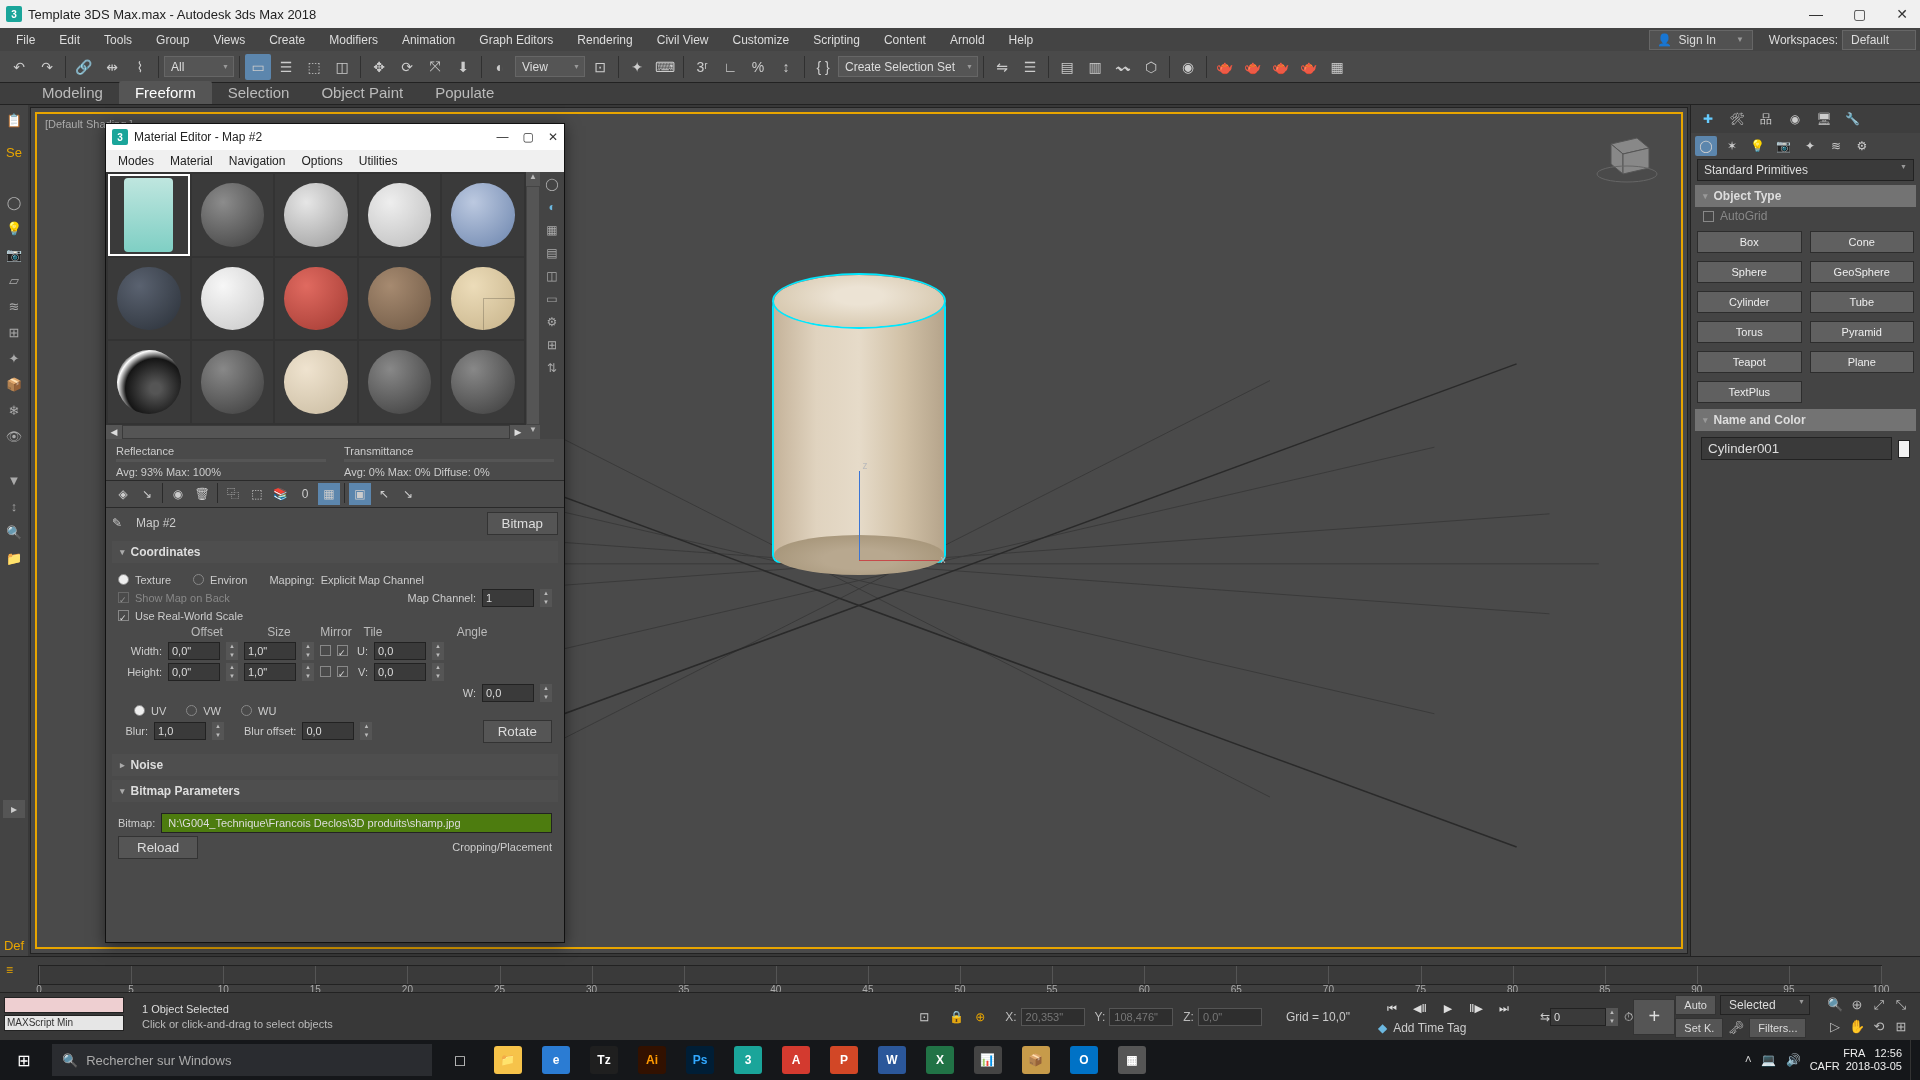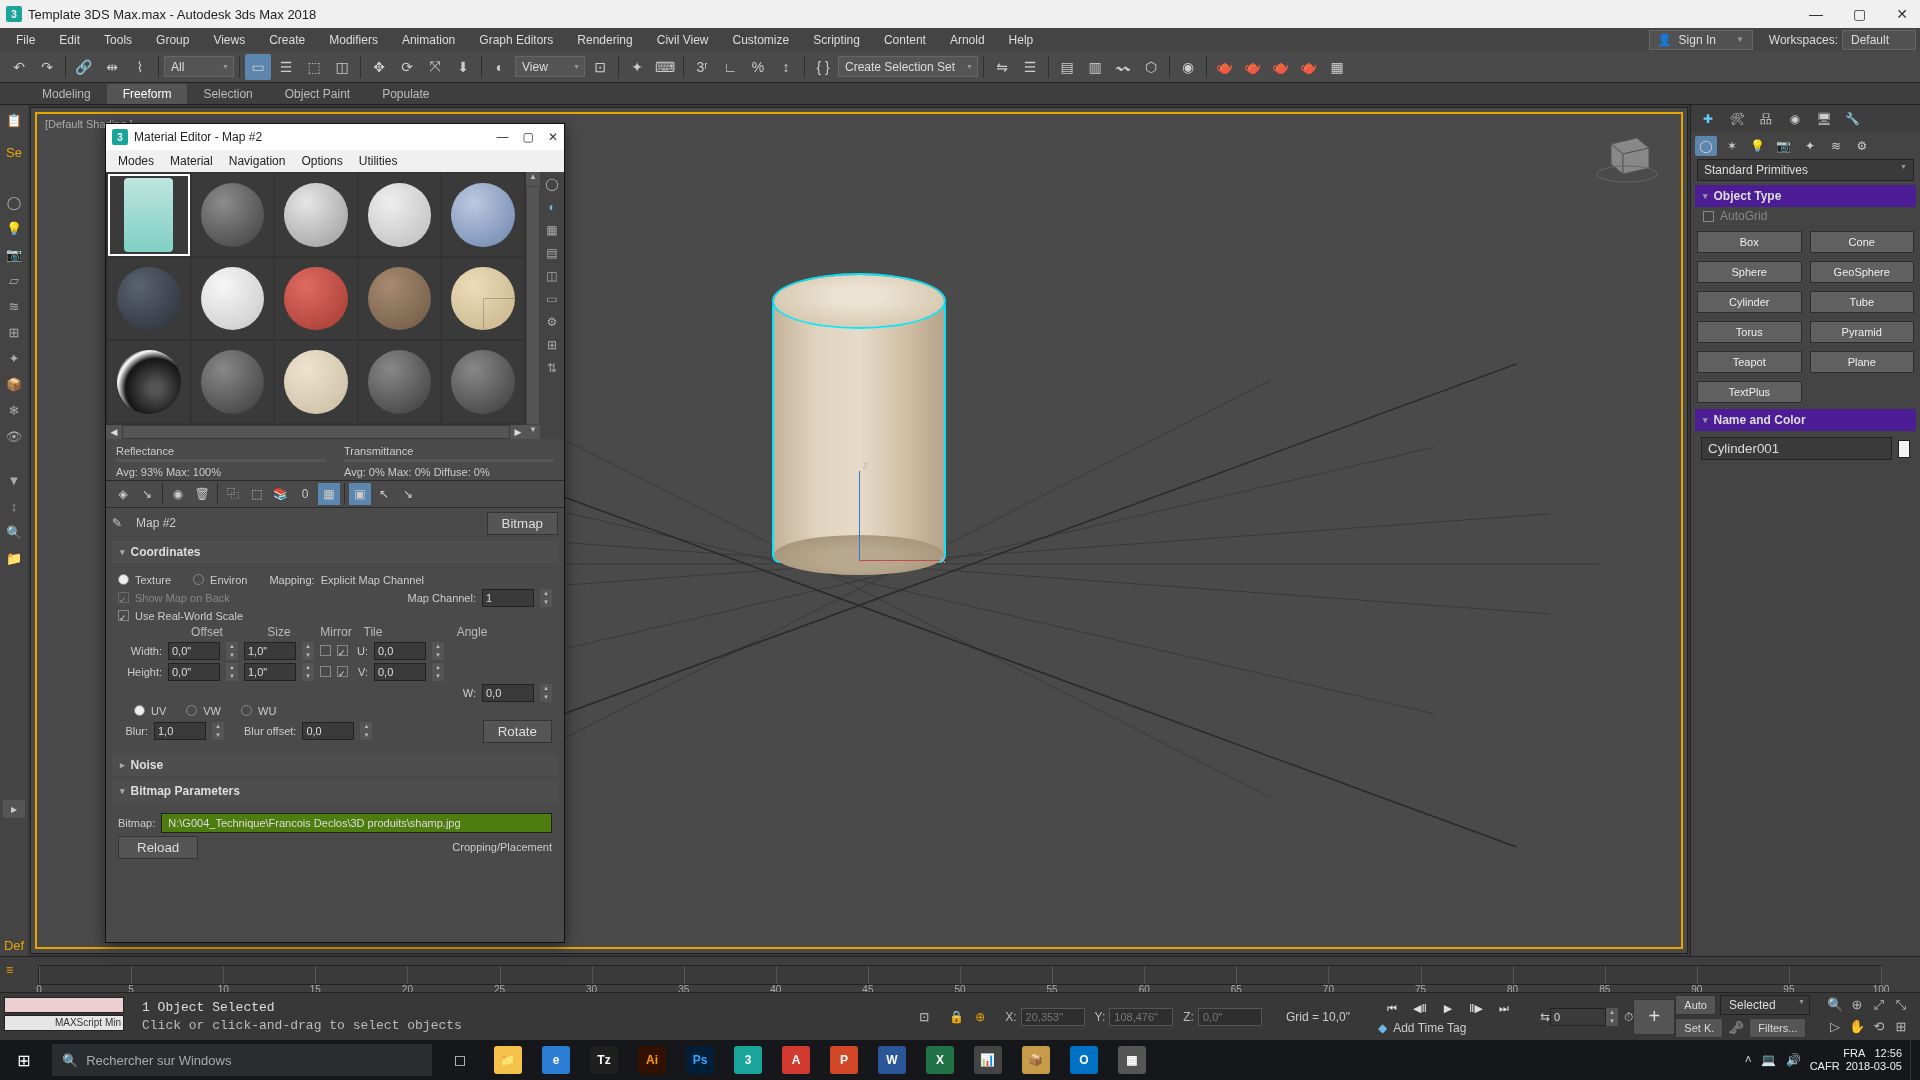--- a/index.html
+++ b/index.html
@@ -23,21 +23,21 @@
 
 
 .tbrow { height: 32px; background: #4a4a4a; border-bottom: 1px solid #222; display: flex; align-items: center; padding: 0 6px; gap: 2px; }
 .tbrow .tb { width: 26px; height: 26px; display: flex; align-items: center; justify-content: center; cursor: pointer; color: #ccc; font-size: 14px; border-radius: 2px; }
 .tbrow .sep { width: 1px; height: 22px; background: #303030; margin: 0 3px; }
 .tbrow .dd { background: #555; border: 1px solid #666; padding: 2px 18px 2px 6px; color: #ddd; height: 21px; display: flex; align-items: center; position: relative; }
 .tbrow .dd::after { content: "▼"; position: absolute; right: 4px; font-size: 7px; color: #999; }
 
 
 .ribbon { height: 22px; background: #3e3e3e; display: flex; align-items: flex-end; padding-left: 26px; border-bottom: 1px solid #222; }
-.ribbon .rt { padding: 3px 16px; color: #bbb; cursor: pointer; font-size: 12px; }
+.ribbon .rt { padding: 3px 16px; color: #bbb; cursor: pointer; font-size: 15px; }
 .ribbon .rt.active { background: #555; color: #fff; border-radius: 3px 3px 0 0; }
 
 
 .main { position: absolute; top: 105px; left: 0; right: 0; bottom: 84px; display: flex; }
 .left-tools { width: 28px; background: #444; display: flex; flex-direction: column; align-items: center; padding-top: 4px; gap: 4px; }
 .left-tools .lt { width: 22px; height: 22px; cursor: pointer; color: #aaa; font-size: 13px; display: flex; align-items: center; justify-content: center; }
 .left-tools .collapse-bot { margin-top: auto; margin-bottom: 8px; width: 22px; height: 18px; background: #555; cursor: pointer; display:flex; align-items:center; justify-content:center; }
 
 .viewport-wrap { flex: 1; background: #4a4a4a; position: relative; border: 1px solid #222; margin: 2px; }
 .vp { position: absolute; left: 4px; right: 4px; top: 4px; bottom: 4px; background: #4a4a4a; border: 2px solid #e8a500; }
@@ -54,42 +54,42 @@
 
 
 .cmdpanel { width: 230px; background: #444; border-left: 1px solid #222; display: flex; flex-direction: column; }
 .cmdpanel .tabrow { height: 28px; display: flex; background: #3e3e3e; align-items: center; padding: 0 4px; gap: 3px; }
 .cmdpanel .tabrow .t { width: 26px; height: 22px; cursor: pointer; display:flex; align-items:center; justify-content:center; color:#ccc; }
 .cmdpanel .tabrow2 { height: 26px; display: flex; align-items: center; padding: 0 4px; gap: 4px; }
 .cmdpanel .tabrow2 .t2 { width: 22px; height: 20px; cursor: pointer; color:#ccc; display:flex; align-items:center; justify-content:center; border-radius:2px; }
 .cmdpanel .tabrow2 .t2.active { background:#5c86ad; }
 .cmdpanel .dd2 { margin: 0 6px 4px; background:#3a3a3a; border:1px solid #222; padding:3px 6px; color:#ddd; position:relative; cursor:pointer; }
 .cmdpanel .dd2::after{ content:"▼"; position:absolute; right:6px; font-size:7px; color:#999; }
-.rollout-h { background:#4c1d95; padding:4px 8px; margin: 0 4px; cursor:pointer; color:#ddd; font-weight:600; display:flex; align-items:center; }
+.rollout-h { background:#737373; padding:4px 8px; margin: 0 4px; cursor:pointer; color:#ddd; font-weight:600; display:flex; align-items:center; }
 .rollout-h::before { content:"▾"; margin-right:6px; font-size:9px; color:#999; }
 .objtype-grid { display:grid; grid-template-columns:1fr 1fr; gap:8px; padding:6px; }
 .objtype-grid button { background:#606060; border:1px solid #2d2d2d; color:#eee; padding:4px 2px; cursor:pointer; font-size:11px; }
 .chk { display:flex; align-items:center; gap:6px; color:#888; padding:2px 12px; }
 .nameclr { display:flex; align-items:center; gap:6px; padding:6px 10px; }
 .nameclr input { flex:1; background:#3a3a3a; border:1px solid #222; color:#ddd; padding:3px 6px; }
 .nameclr .sw { width:20px; height:18px; background:#f3f3f3; border:1px solid #222; cursor:pointer; }
 
 
 .timeline { position:absolute; left:0; right:0; bottom:48px; height:36px; background:#3e3e3e; border-top:1px solid #222; }
 .tl-ruler { position:relative; height:20px; margin:8px 38px 0; background:#3a3a3a; border:1px solid #222; }
 .tl-tick { position:absolute; top:18px; font-size:10px; color:#aaa; transform:translateX(-50%); }
 .tl-keytick{ position:absolute; top:0; height:100%; width:1px; background:#555; }
 
 
 .statusrow { position:absolute; left:0; right:0; bottom:0; height:48px; background:#383838; display:flex; align-items:center; border-top:1px solid #222; }
-.mspace { width:128px; height:40px; margin:4px;text-align:right; }
+.mspace { width:128px; height:40px; margin:4px; }
 .mspace .swatch { width:120px; height:16px; background:#eecfd1; border:1px solid #222; }
 .mspace .script { width:120px; height:16px; margin-top:2px; background:#e6e6e6; color:#333; font-size:10px; padding:1px 2px; overflow:hidden; white-space:nowrap; border:1px solid #222; }
 .status-mid { flex:1; display:flex; flex-direction:column; justify-content:center; padding-left:6px; gap:3px; }
-.status-mid .line { font-size:13px; color:#ddd;font-family:Liberation Mono, monospace; }
+.status-mid .line { font-size:11px; color:#ddd; }
 .coords { display:flex; align-items:center; gap:10px; }
 .coords .co { display:flex; align-items:center; gap:4px; color:#bbb; }
 .coords .co input { width:64px; background:#2e2e2e; border:1px solid #555; color:#777; padding:2px 4px; font-size:11px; }
 .playback { display:flex; align-items:center; gap:4px; margin:0 10px; }
 .playback .pb { width:24px; height:20px; color:#ddd; cursor:pointer; display:flex; align-items:center; justify-content:center; font-size:11px; }
 .sr-right { display:flex; align-items:center; gap:4px; margin-right:8px; }
 .sr-right .btn { background:#555; border:1px solid #333; padding:3px 8px; color:#ddd; cursor:pointer; font-size:11px; }
 .sr-right .dd3 { background:#3a3a3a; border:1px solid #222; padding:2px 18px 2px 8px; color:#ddd; height:20px; min-width:90px; position:relative; }
 .sr-right .dd3::after{content:"▼"; position:absolute; right:4px; font-size:7px; color:#999;}
 .sr-right .ic { width:18px; height:18px; color:#bbb; cursor:pointer; display:flex; align-items:center; justify-content:center; font-size:13px; }

